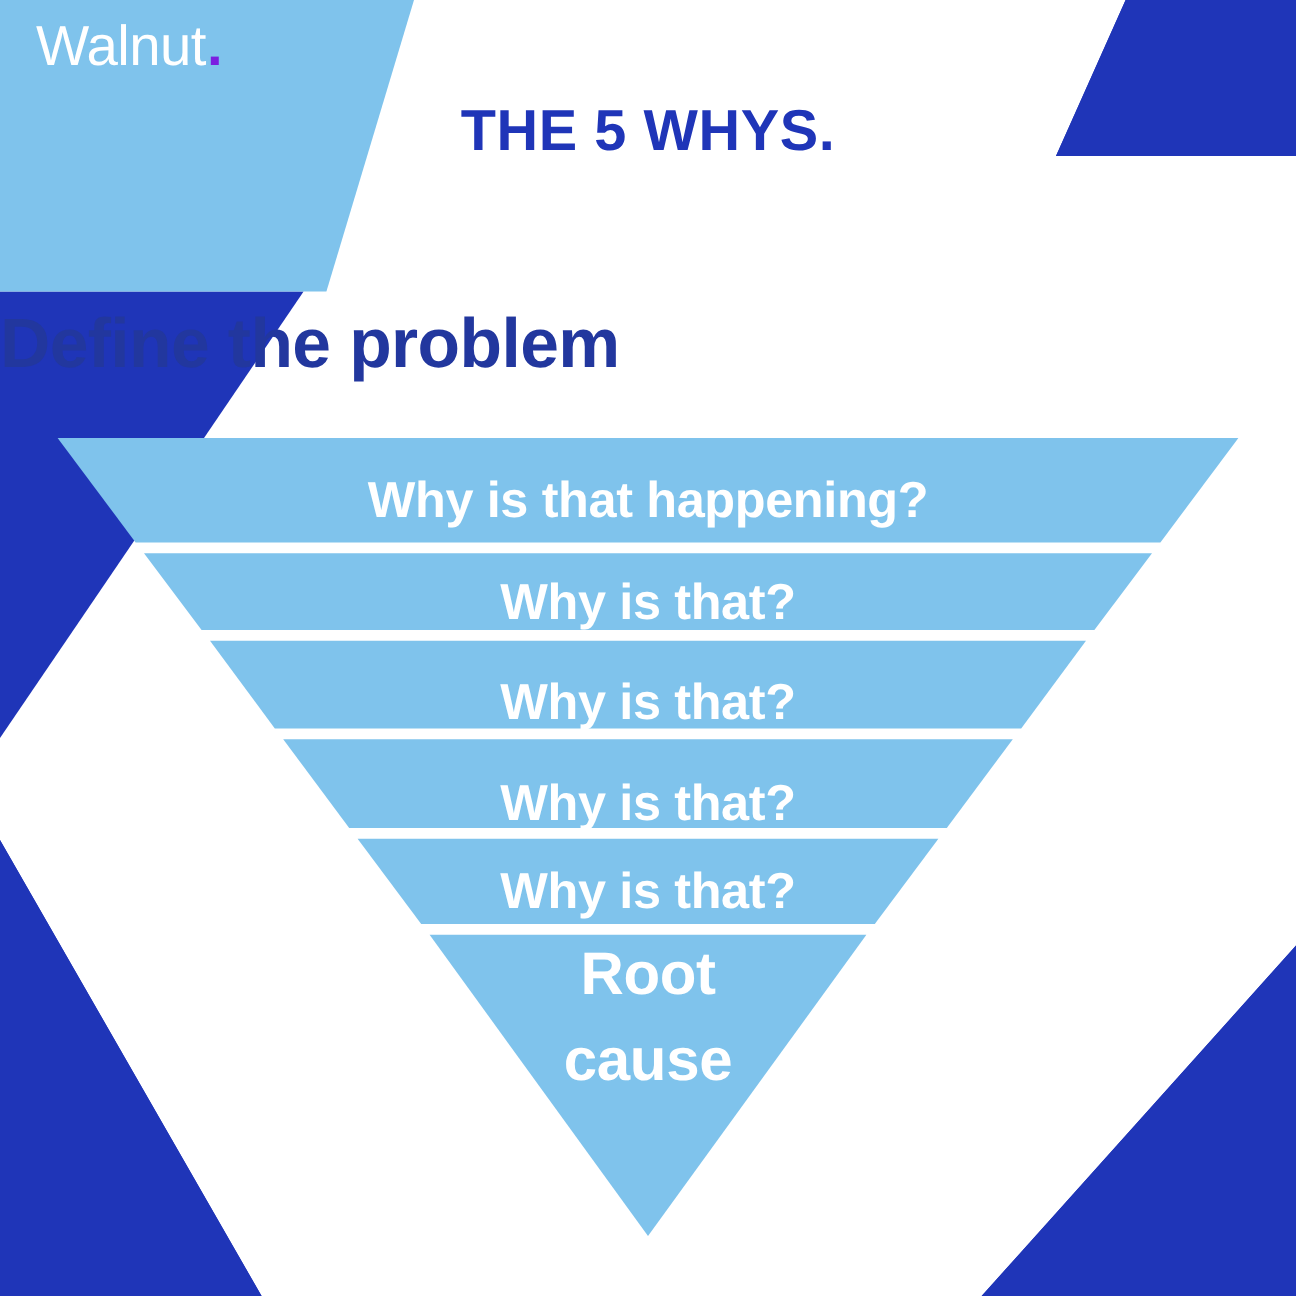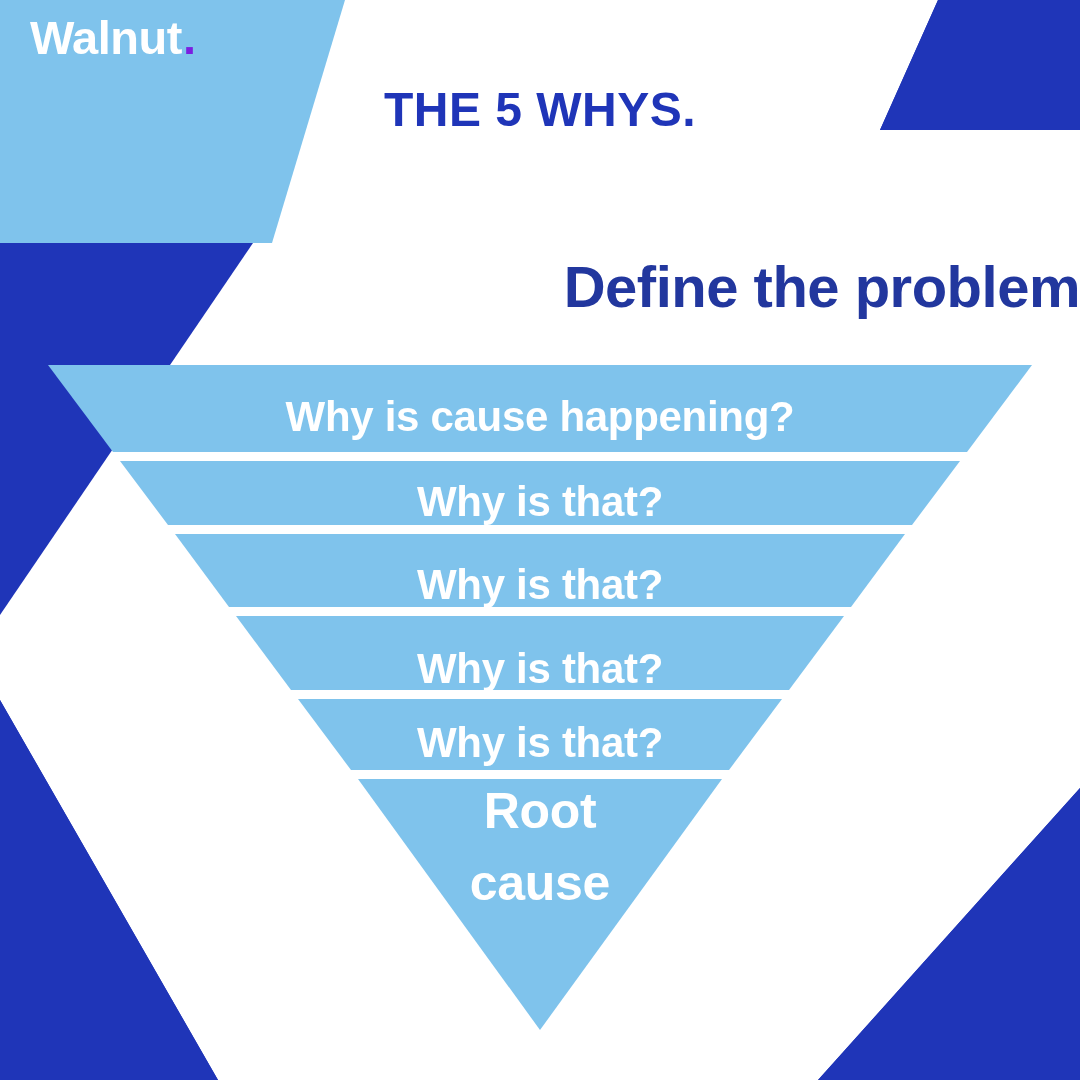--- a/index.html
+++ b/index.html
@@ -29,21 +29,21 @@
     position: absolute;
     left: 30px;
     top: 14px;
     z-index: 30;
     display: flex;
     align-items: baseline;
     line-height: 1;
   }
   #logo .logo-word {
     font-size: 47px;
-    font-weight: 700;
+    font-weight: 400;
     color: #ffffff;
     letter-spacing: -0.5px;
     font-family: "Liberation Sans", sans-serif;
   }
   #logo .logo-dot {
     font-size: 47px;
     font-weight: 700;
     color: #7B1FE0;
     margin-left: 1px;
   }
@@ -61,21 +61,21 @@
     letter-spacing: 0.5px;
     color: #1F35B8;
     line-height: 1;
     font-family: "Liberation Sans", sans-serif;
   }
   #subtitle {
     position: absolute;
     left: 0;
     right: 0;
     top: 258px;
-    text-align: right;
+    text-align: left;
     z-index: 30;
     font-size: 58px;
     font-weight: 600;
     color: #22379E;
     line-height: 1;
     letter-spacing: -0.5px;
     font-family: "Liberation Sans", sans-serif;
   }
 
   
@@ -155,21 +155,21 @@
 
     <polygon points="175,534 905,534 851,607 229,607" fill="#7FC3EC"></polygon>
 
     <polygon points="236,616 844,616 789,690 291,690" fill="#7FC3EC"></polygon>
 
     <polygon points="298,699 782,699 729,770 351,770" fill="#7FC3EC"></polygon>
 
     <polygon points="358,779 722,779 540,1030" fill="#7FC3EC"></polygon>
   </svg>
 
-  <div class="funnel-label step" style="top:396px;">Why is cause happening?</div>
+  <div class="funnel-label step" style="top:396px;">Why is that happening?</div>
   <div class="funnel-label step" style="top:481px;">Why is that?</div>
   <div class="funnel-label step" style="top:564px;">Why is that?</div>
   <div class="funnel-label step" style="top:648px;">Why is that?</div>
   <div class="funnel-label step" style="top:722px;">Why is that?</div>
 
   <div class="funnel-label root" style="top:858px;">cause</div>
   <div class="funnel-label root" style="top:786px;">Root</div>
 
 </div>
 

